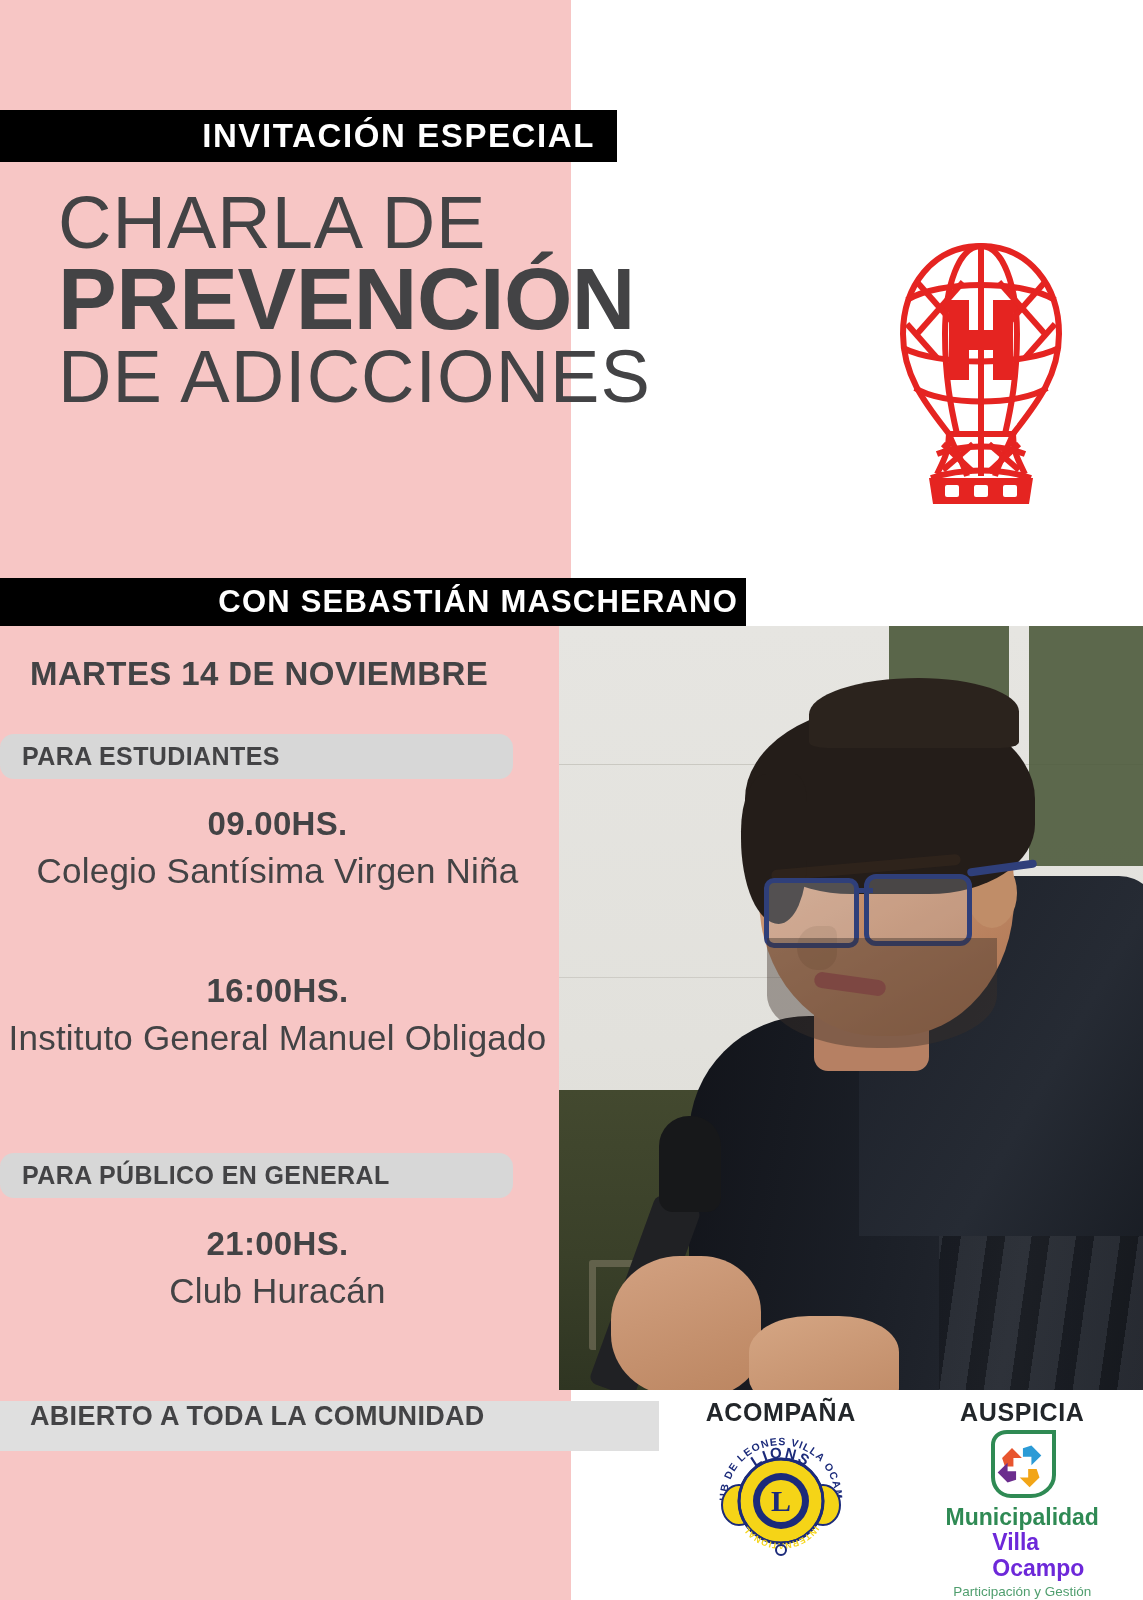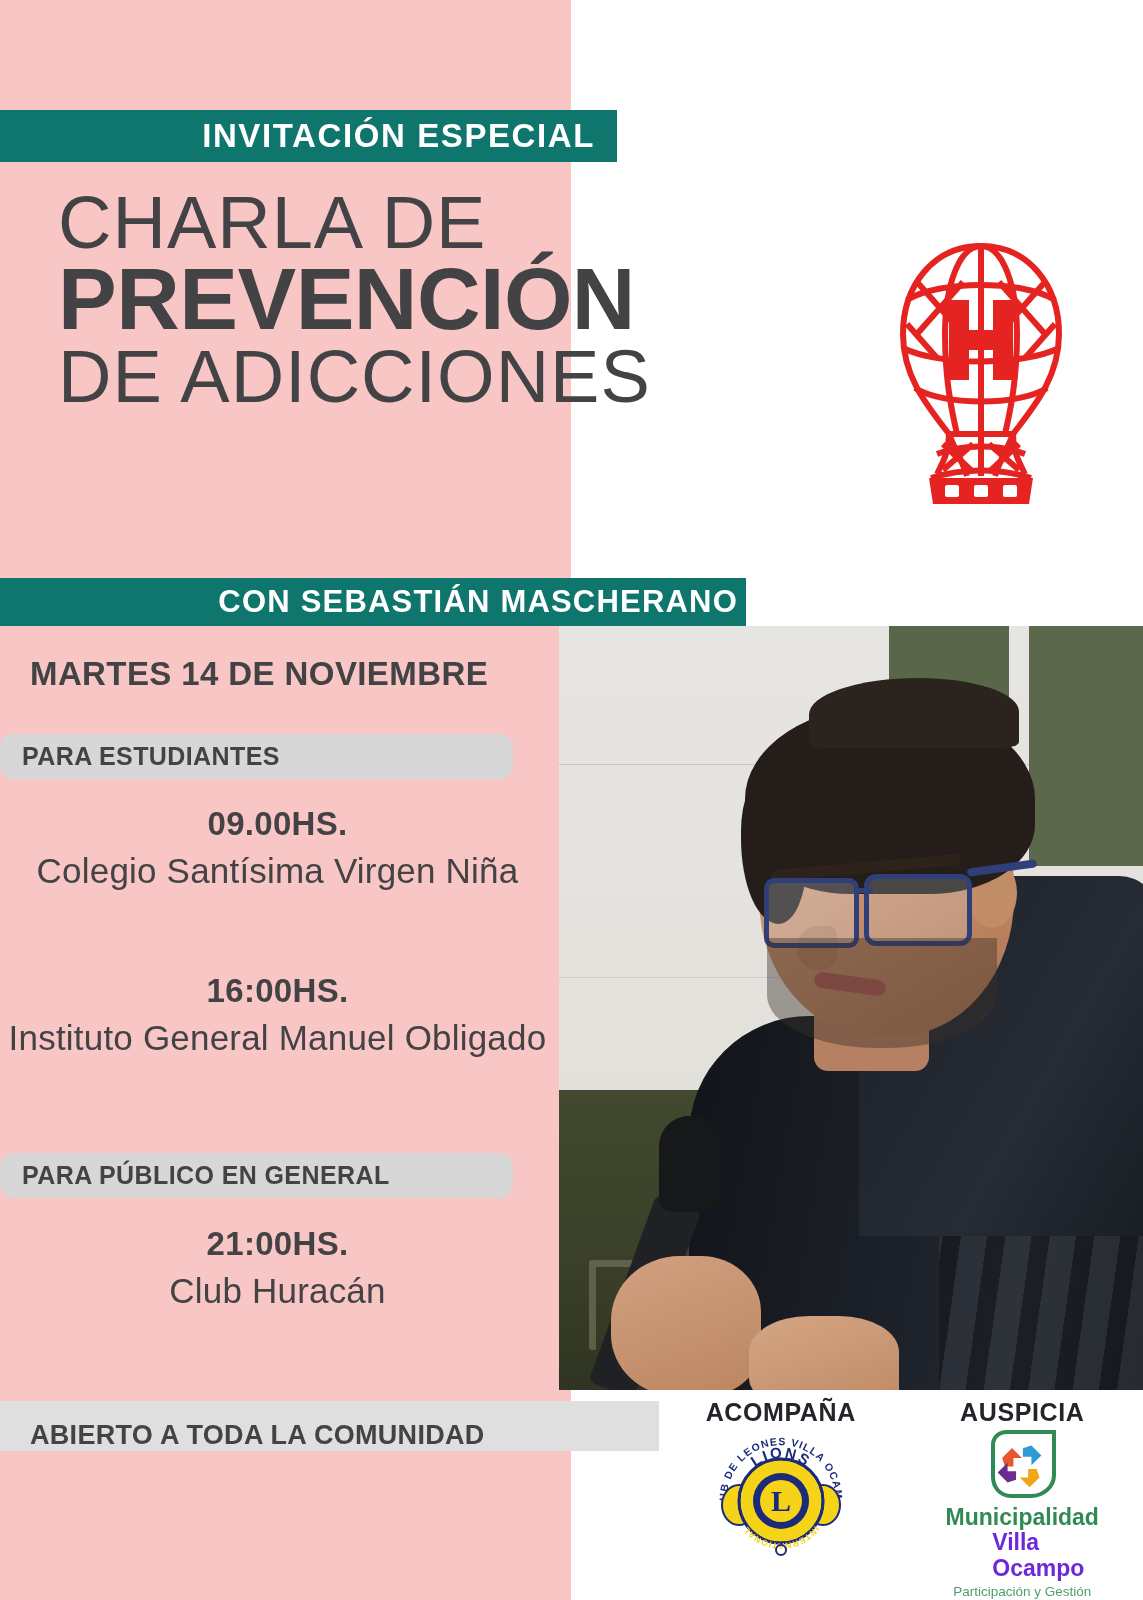--- a/index.html
+++ b/index.html
@@ -24,21 +24,21 @@
   }
   .pink-bottom {
     position: absolute; left: 0; top: 578px;
     width: 571px; height: 1022px;
     background: #F7C6C5;
   }
 
   
   .bar-dark {
     position: absolute;
-    background: #0f766e;
+    background: #000000;
     display: flex;
     align-items: center;
   }
   .bar-invitacion {
     left: 0; top: 110px; width: 617px; height: 52px;
     justify-content: flex-end;
     padding-right: 22px;
   }
   .bar-invitacion span {
     color: #ffffff;
@@ -148,21 +148,21 @@
   .sched-1 { top: 805px; }
   .sched-2 { top: 972px; }
   .sched-3 { top: 1225px; }
 
   
   .note {
     position: absolute;
     left: 0;
     background: #DFDFDF;
     display: flex;
-    align-items: flex-end;
+    align-items: flex-start;
   }
   .note span {
     color: #434345;
     font-size: 27px;
     font-weight: bold;
     letter-spacing: 0.3px;
   }
   .note-comunidad {
     top: 1401px; width: 659px; height: 50px;
     padding-left: 30px;

